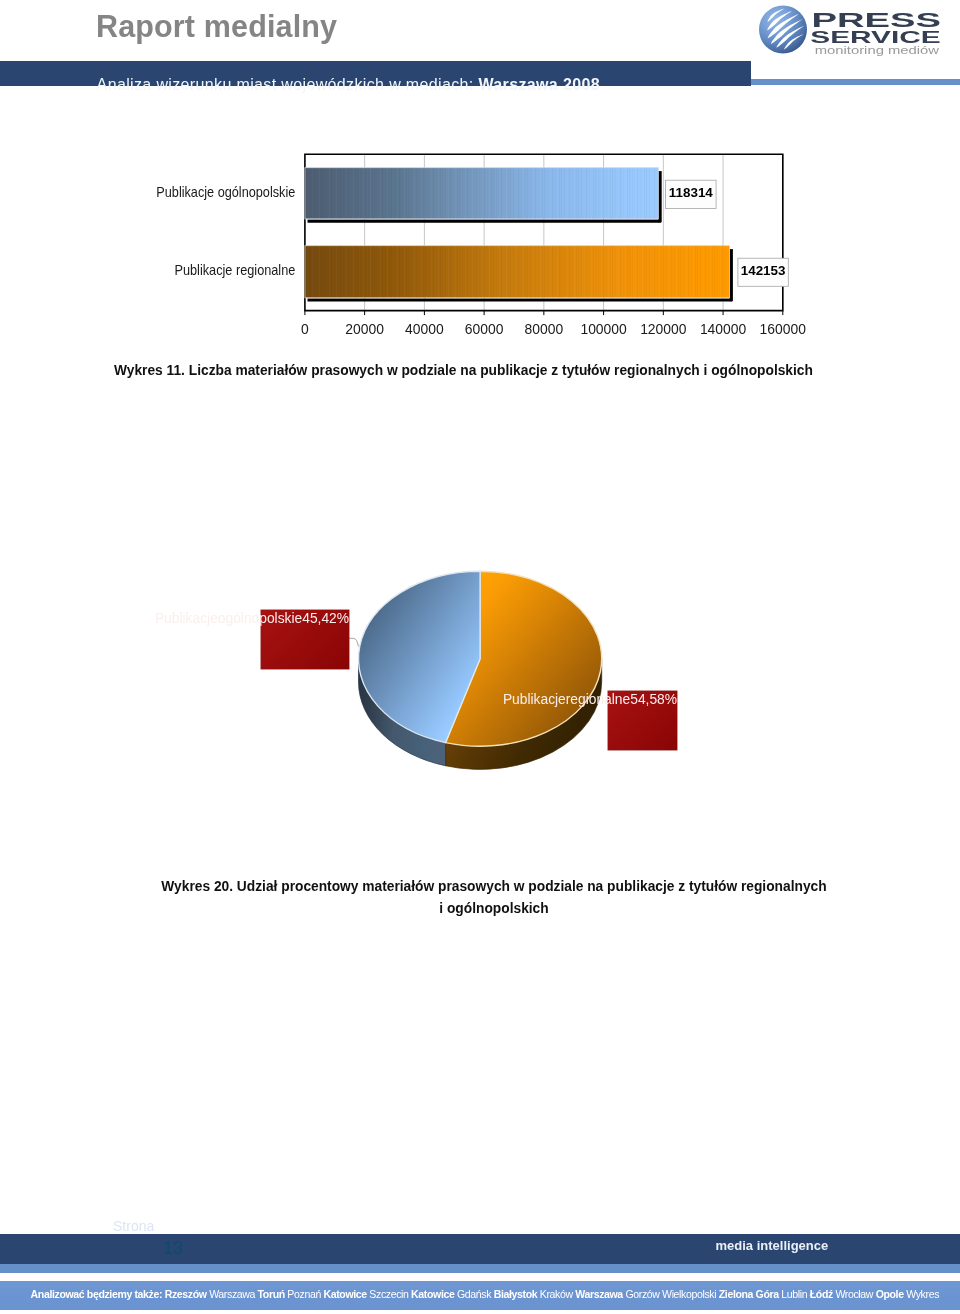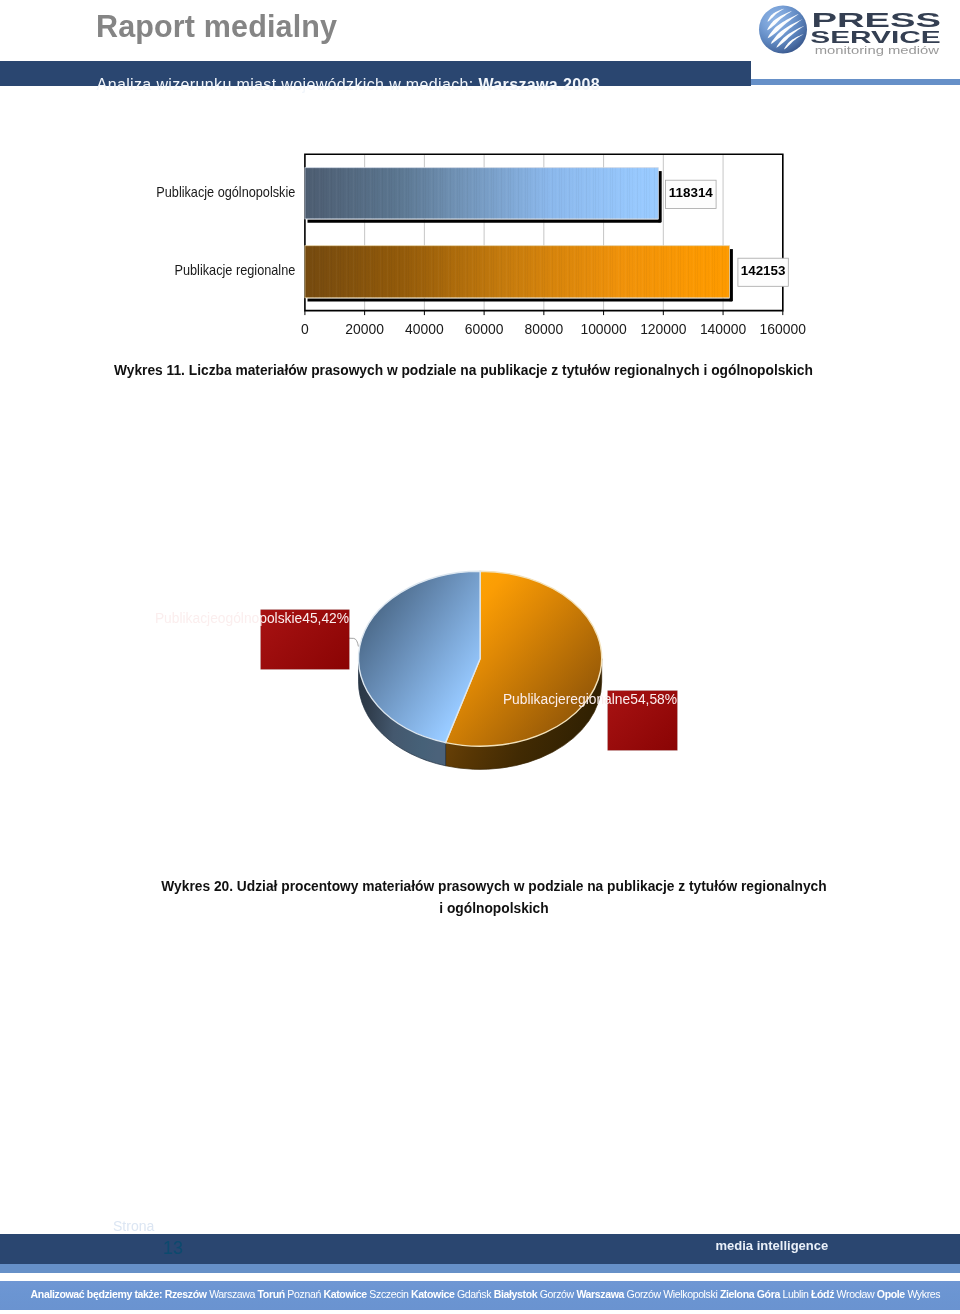--- a/index.html
+++ b/index.html
@@ -225,15 +225,15 @@
     <div>Wykres 20. Udział procentowy materiałów prasowych w podziale na publikacje z tytułów regionalnych</div>
     <div>i ogólnopolskich</div>
   </div>
 
   <div id="footer-bar"></div>
   <div id="footer-bar-accent"></div>
   <div id="page-label">Strona</div>
   <div id="page-number">13</div>
   <div id="tagline">media intelligence</div>
   <div id="cities-band"></div>
-  <div id="cities-text"><b>Analizować będziemy także:</b><b> Rzeszów</b><span> Warszawa</span><b> Toruń</b><span> Poznań</span><b> Katowice</b><span> Szczecin</span><b> Katowice</b><span> Gdańsk</span><b> Białystok</b><span> Gorzów</span><b> Warszawa</b><span> Gorzów Wielkopolski</span><b> Zielona Góra</b><span> Lublin</span><b> Łódź</b><span> Wrocław</span><b> Opole</b><span> Wykres</span></div>
+  <div id="cities-text"><b>Analizować będziemy także:</b><b> Rzeszów</b><span> Warszawa</span><b> Toruń</b><span> Poznań</span><b> Katowice</b><span> Szczecin</span><b> Katowice</b><span> Gdańsk</span><b> Białystok</b><span> Kraków</span><b> Warszawa</b><span> Gorzów Wielkopolski</span><b> Zielona Góra</b><span> Lublin</span><b> Łódź</b><span> Wrocław</span><b> Opole</b><span> Wykres</span></div>
 
 </div>
 
 </body></html>

